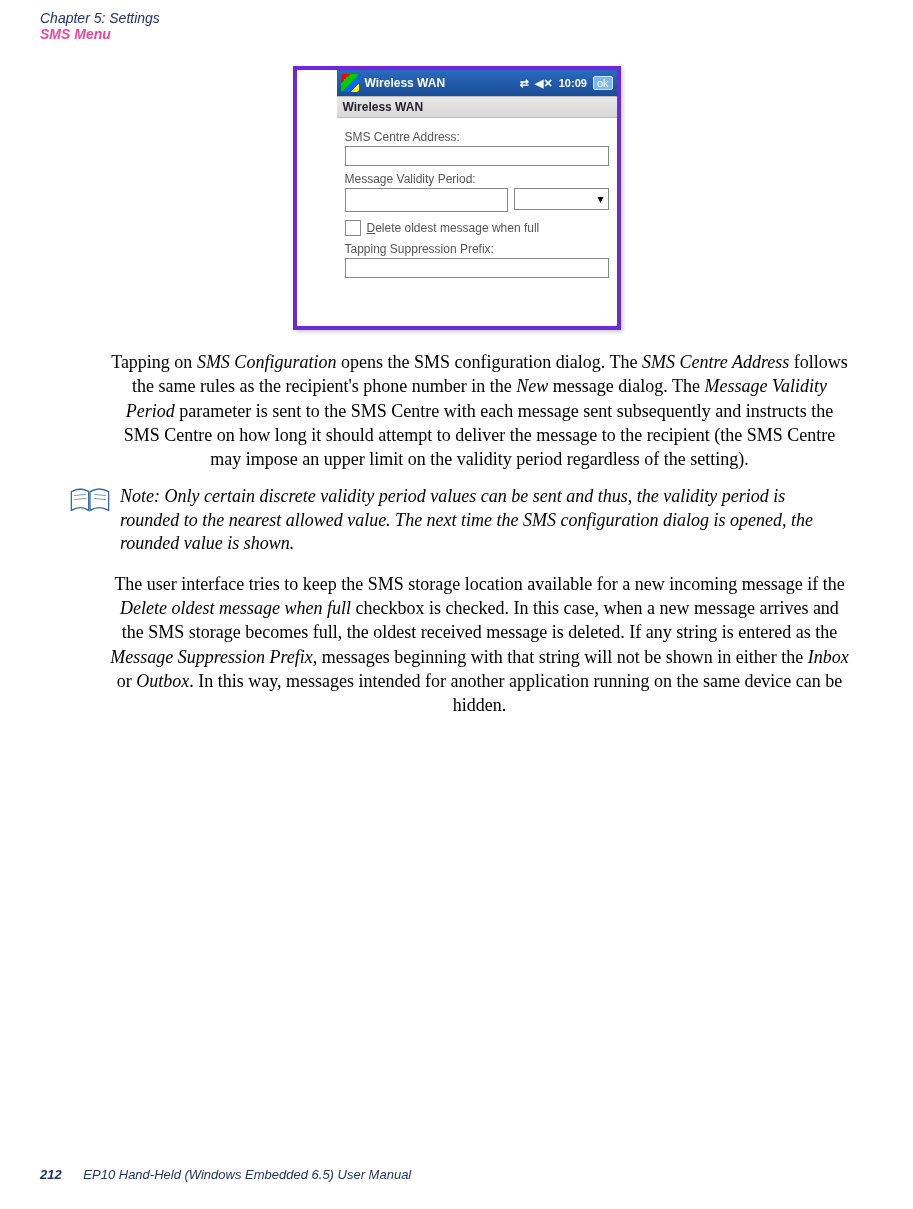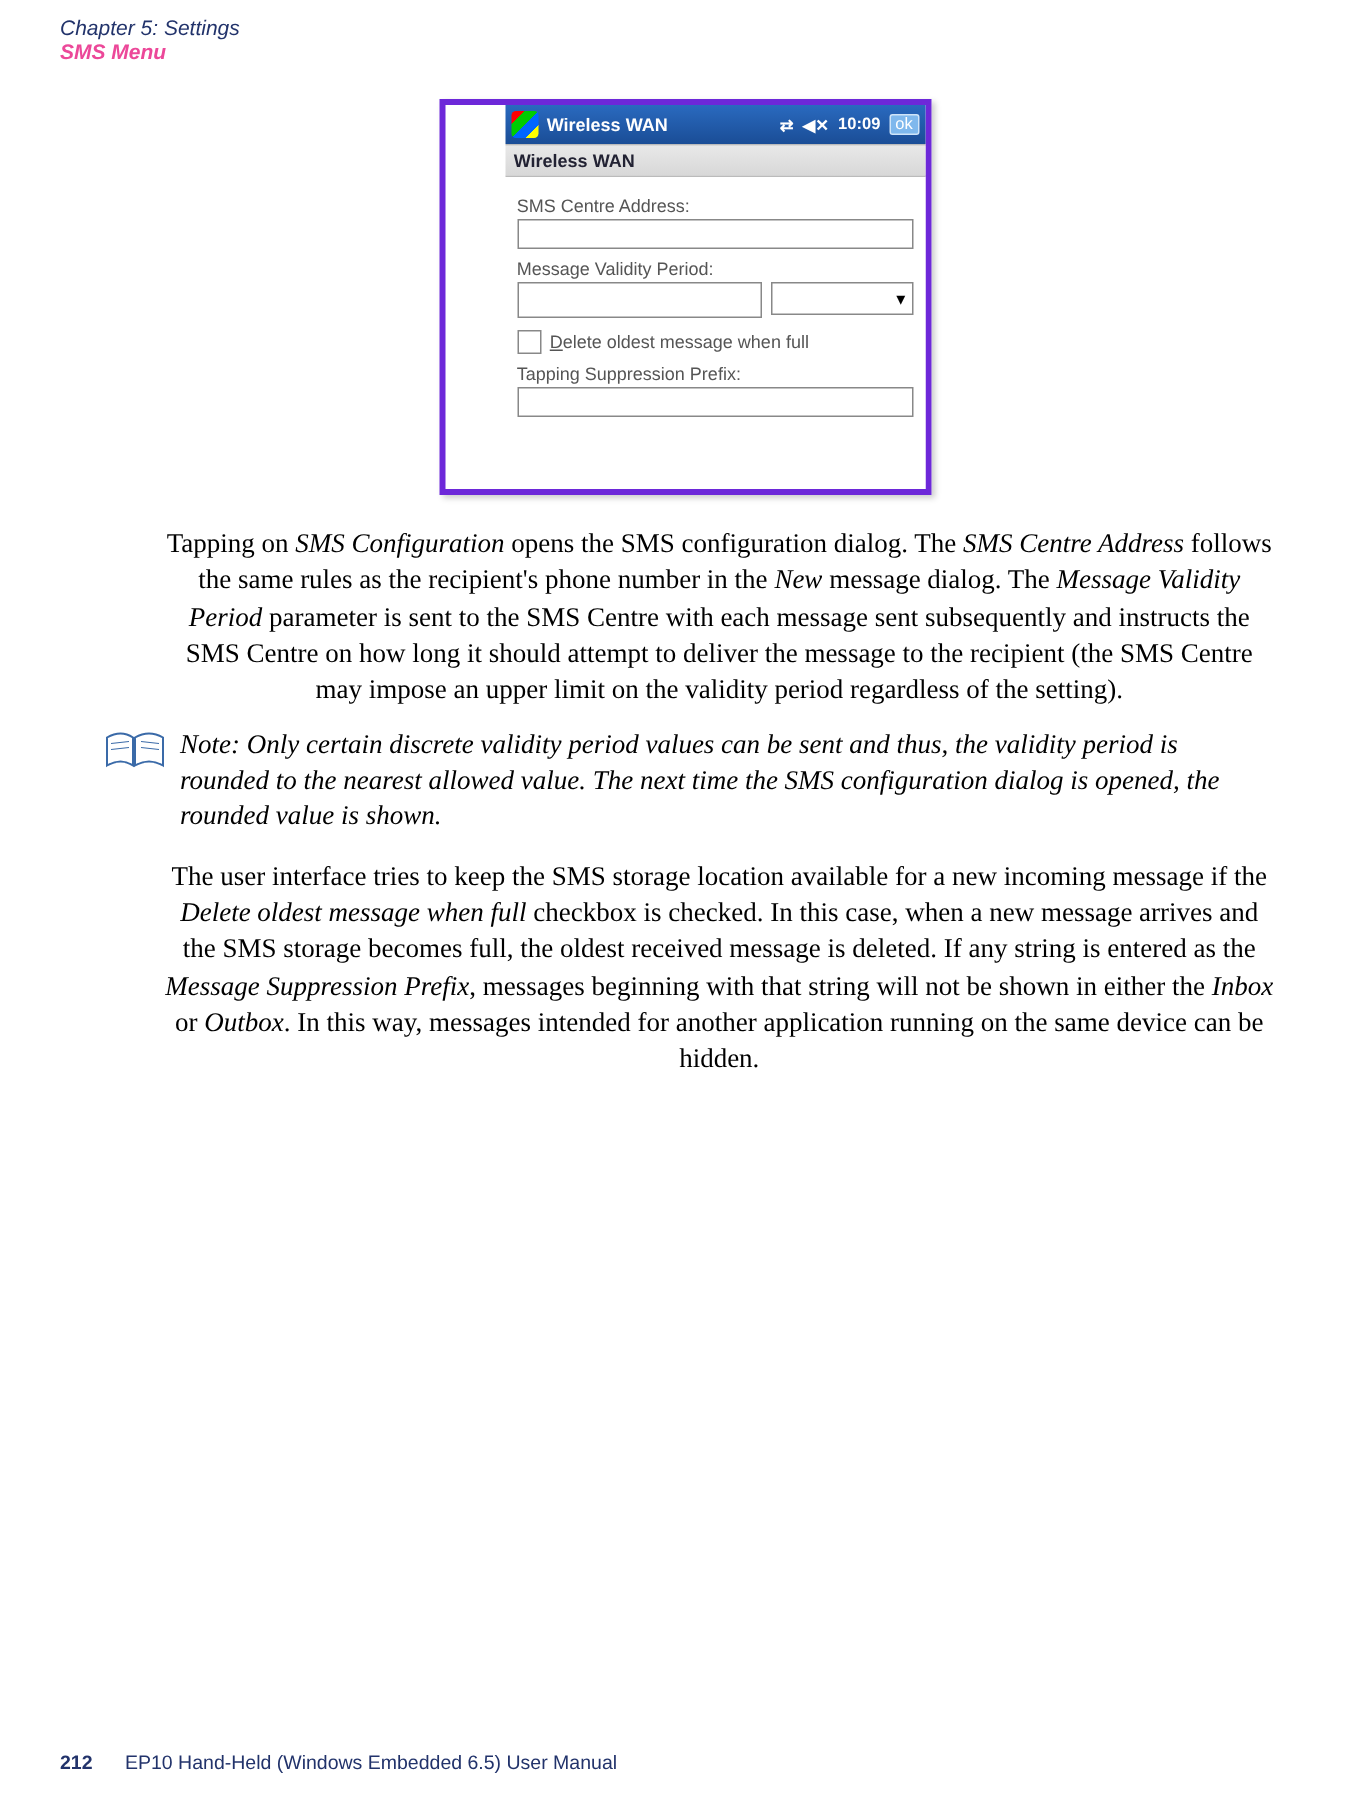--- a/index.html
+++ b/index.html
@@ -197,20 +197,21 @@
     padding-left: 4px;
   }
   .note-label {
     font-style: italic;
   }
   .footer {
     position: absolute;
     bottom: 28px;
     left: 40px;
     font-family: Verdana, Arial, sans-serif;
+    font-style: italic;
     font-size: 13px;
     color: #22336b;
   }
   .footer .pg {
     font-weight: bold;
     margin-right: 18px;
   }
   em.term { font-style: italic; }
   .u { text-decoration: underline; }
 </style>

